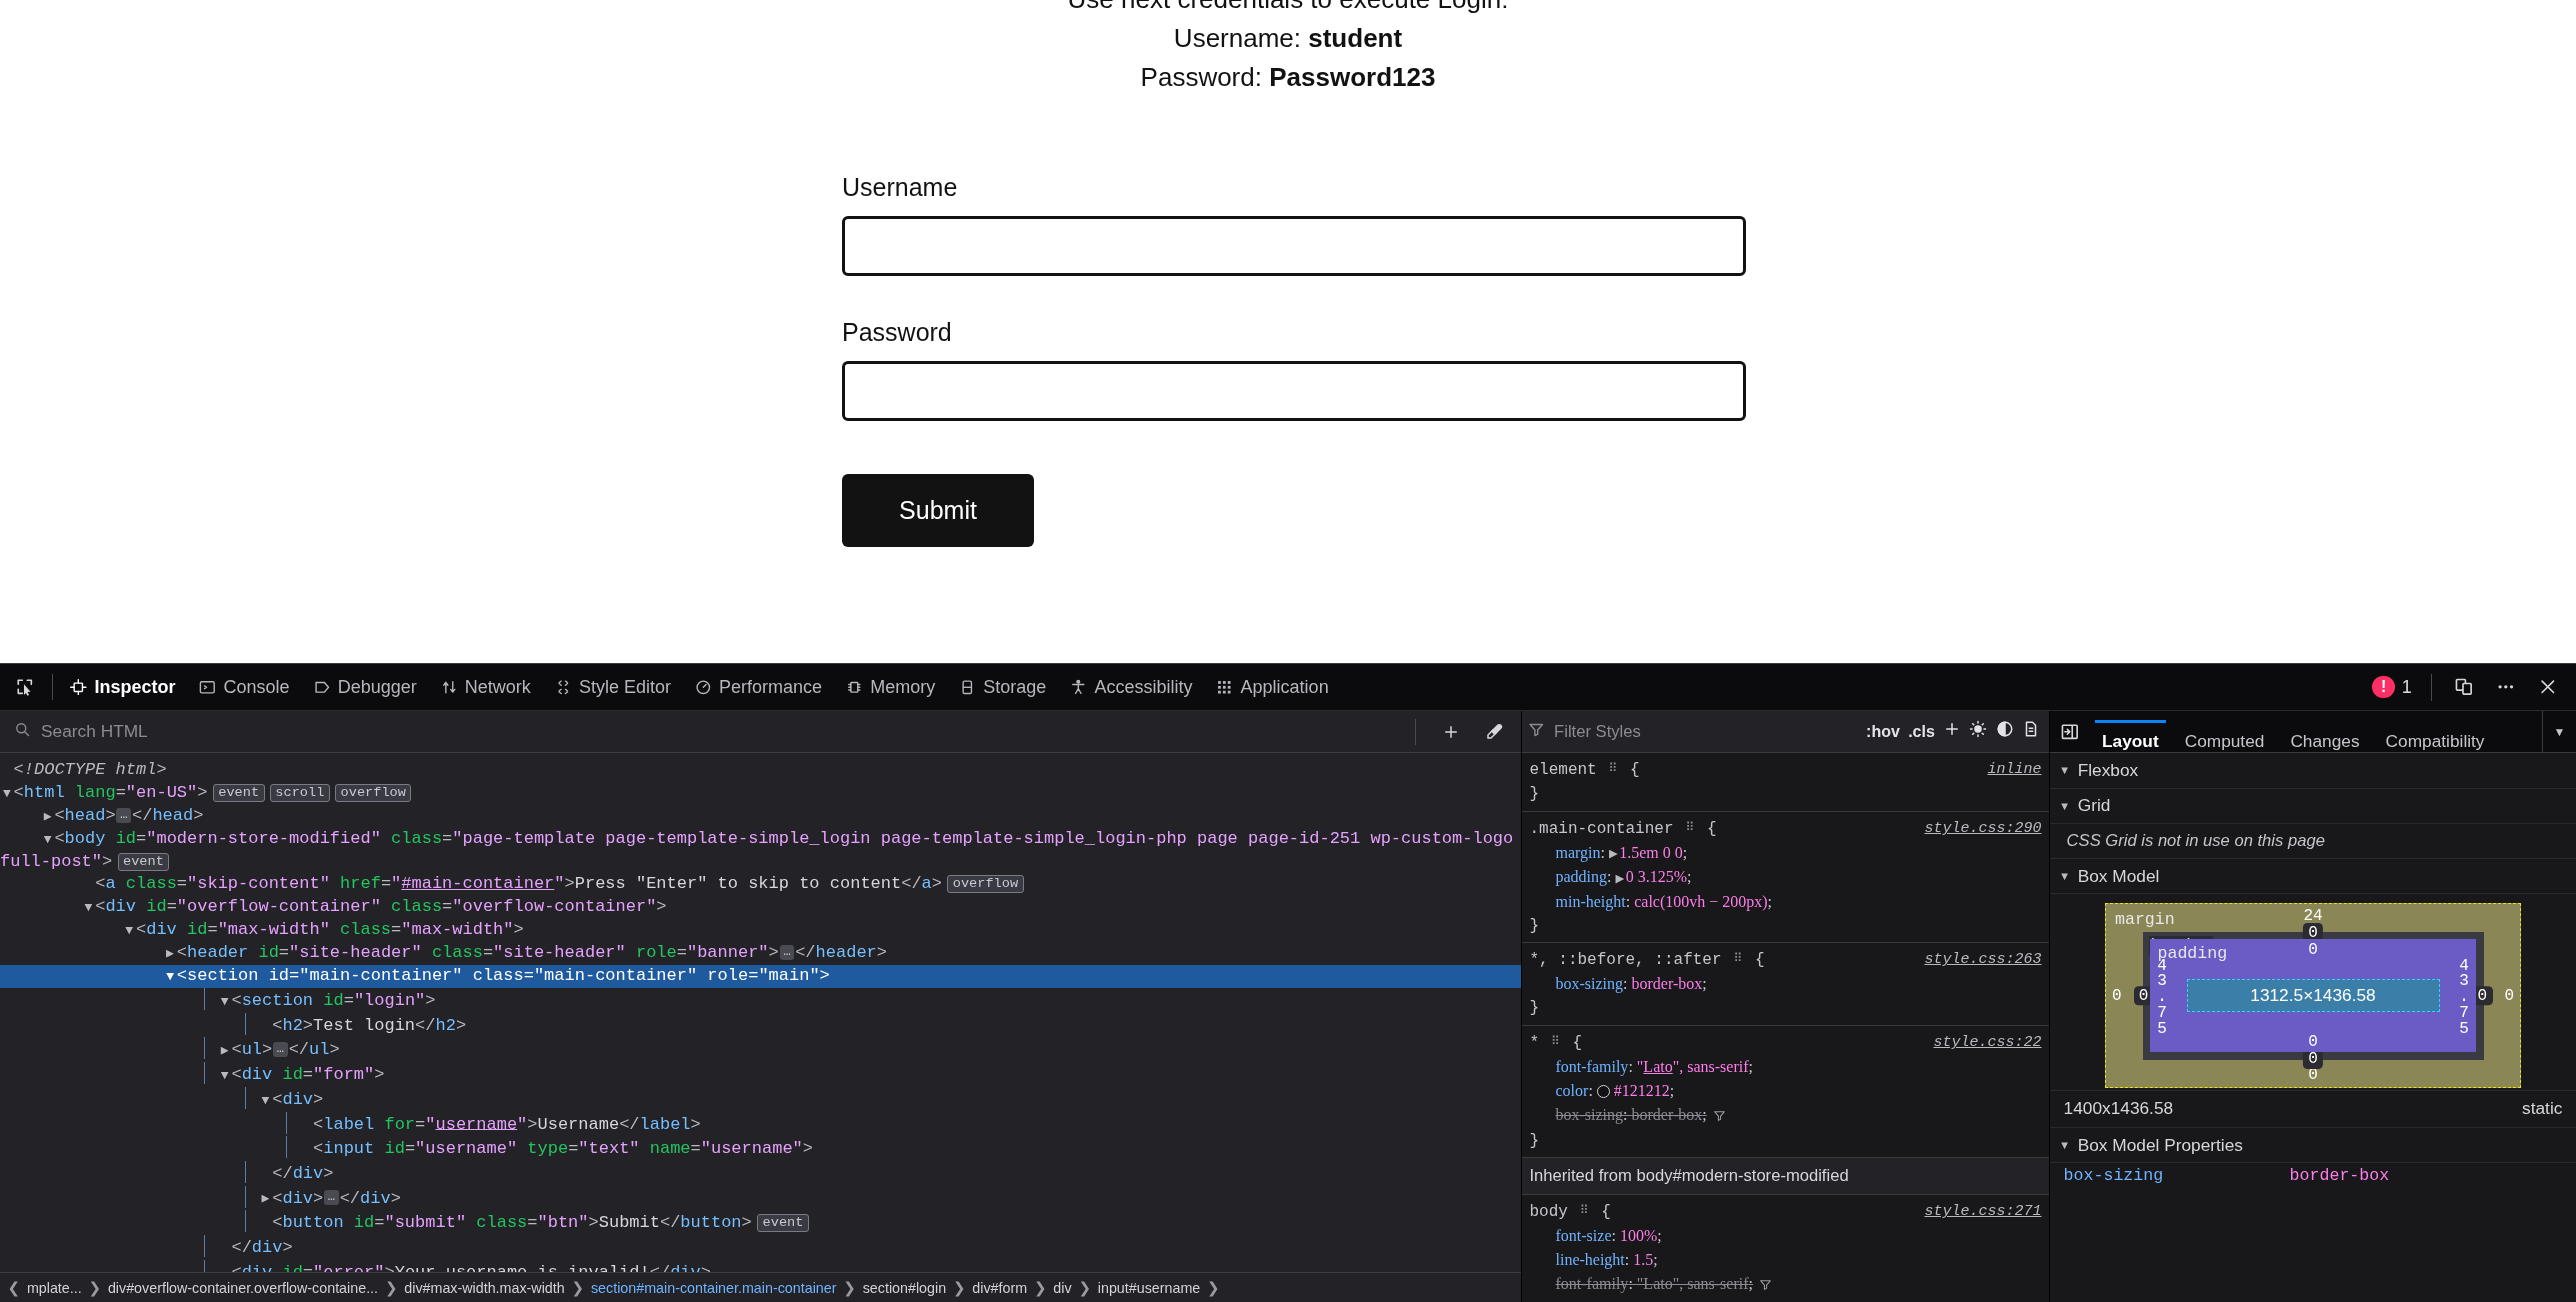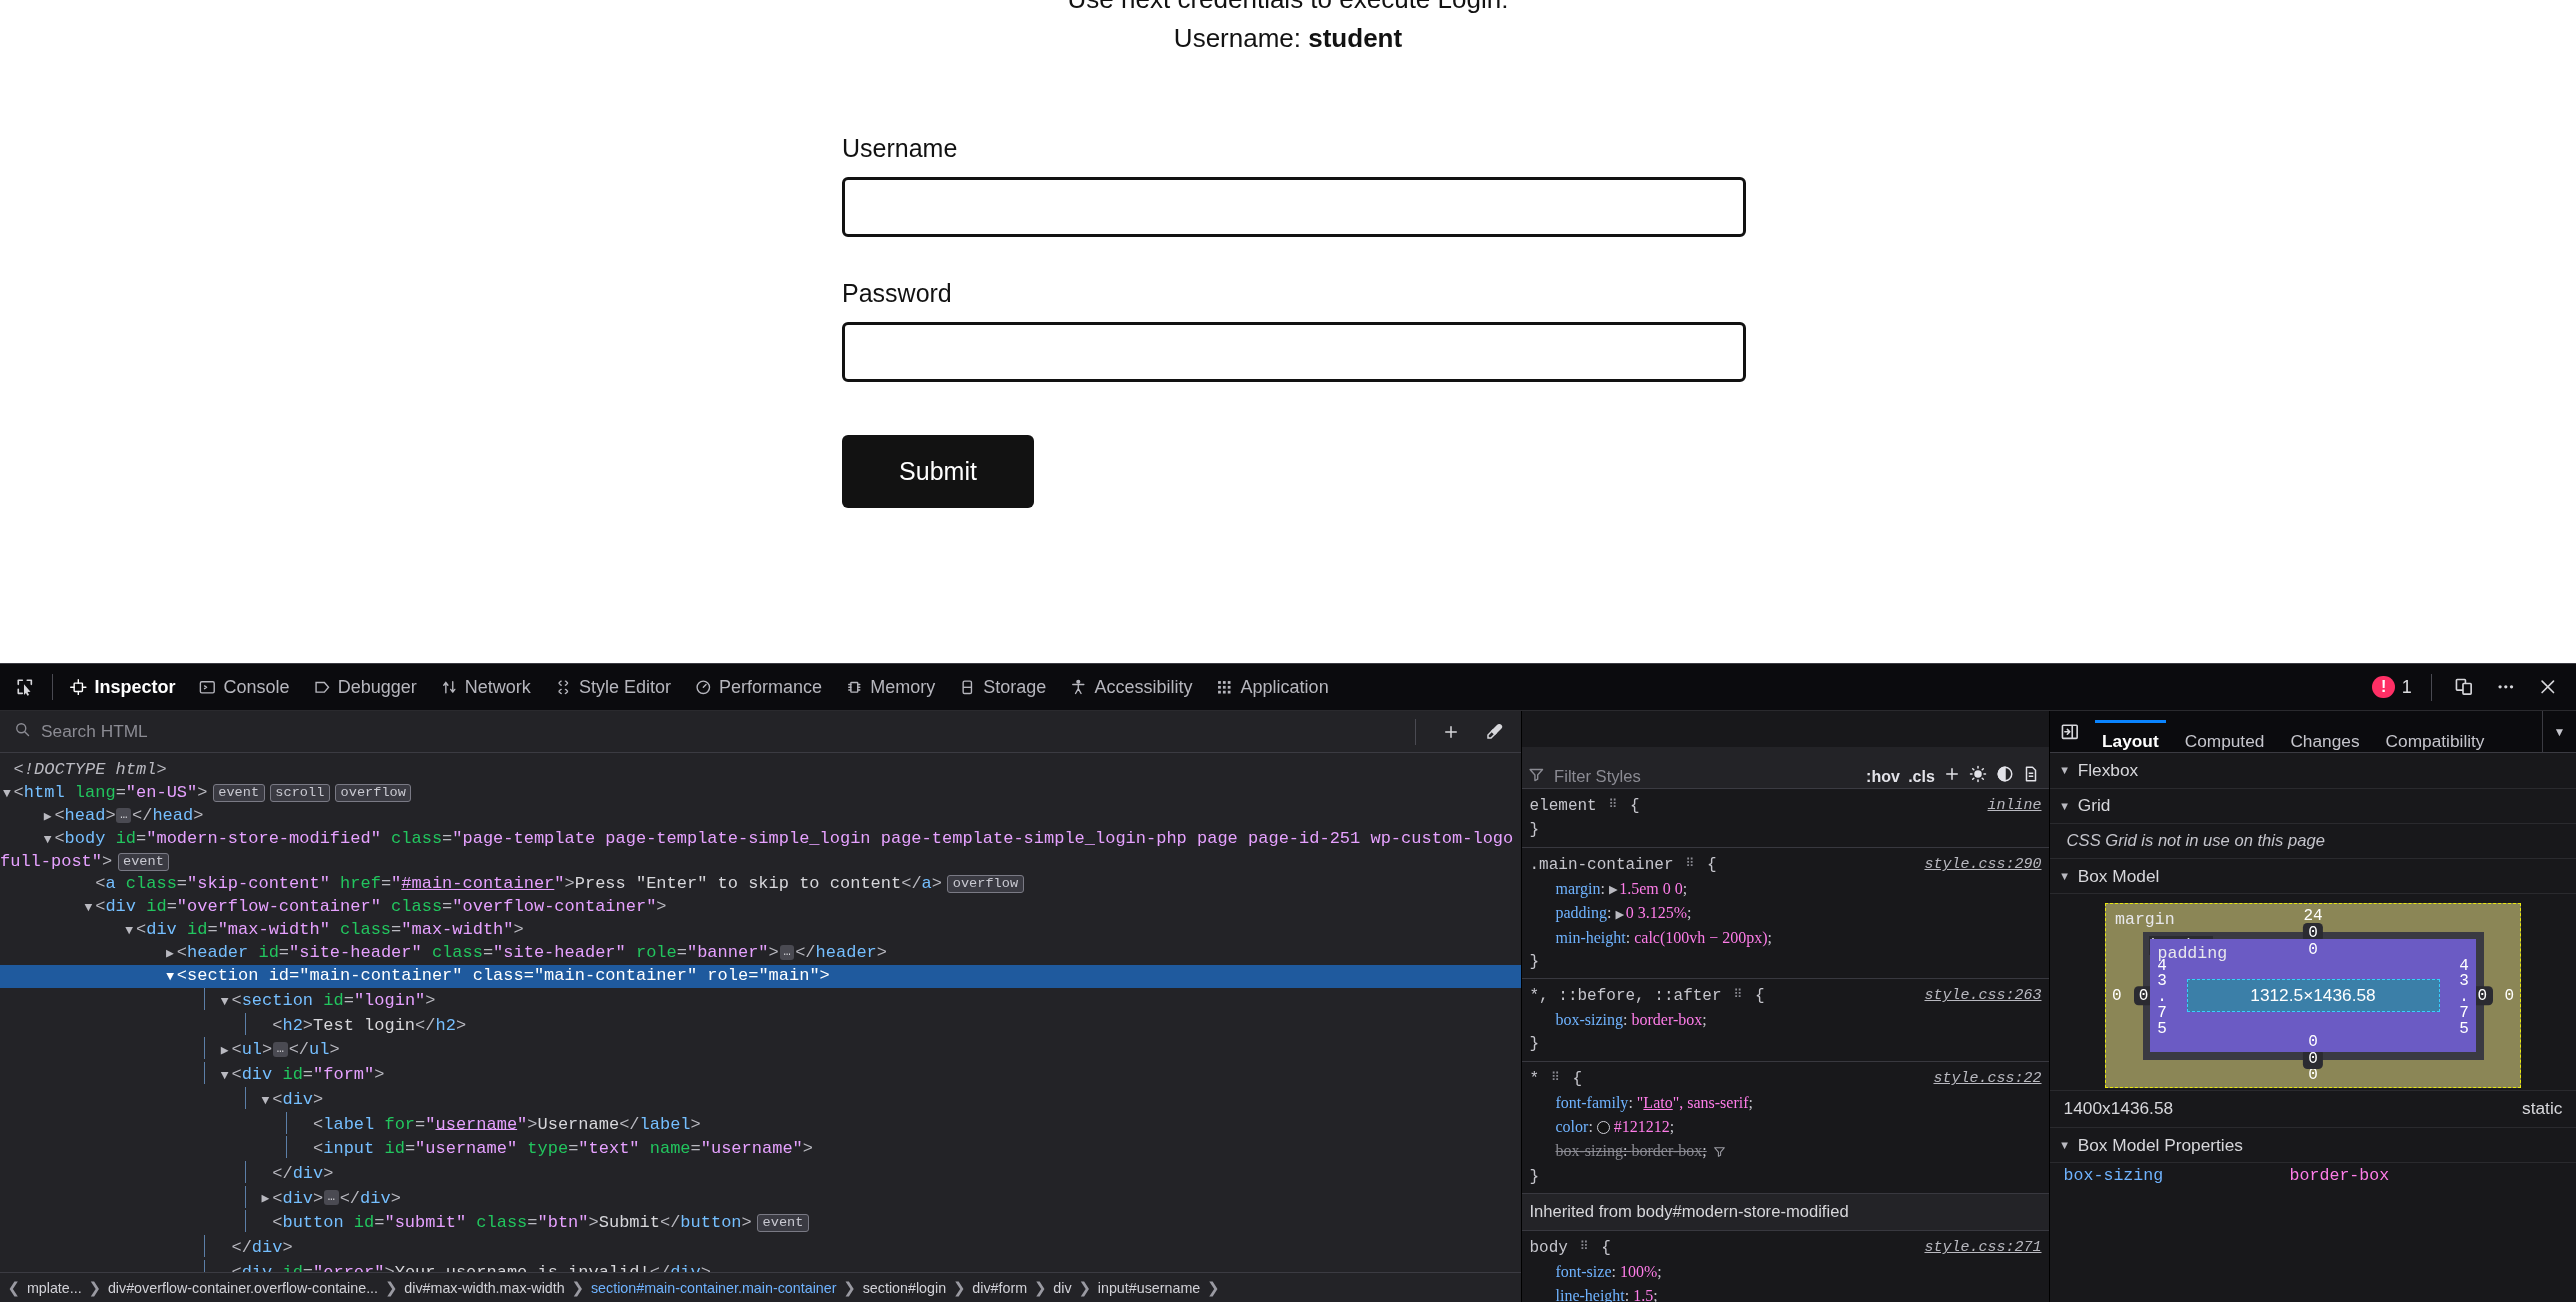--- a/index.html
+++ b/index.html
@@ -209,24 +209,23 @@
   .bc-item.active { color: #6fb3ff; }
 
   
   .rules-pane {
     width: 528px; display: flex; flex-direction: column;
     background: #18181b; border-right: 0.8px solid #000;
     min-width: 0;
   }
   .filter-row {
     height: 42px; flex: 0 0 42px;
-    display: flex; align-items: flex-end;
+    display: flex; align-items: center;
     background: #232327; border-bottom: 0.8px solid #3b3b42;
     padding: 0 6px;
-    margin-top: 36px;
   }
   .filter-input {
     flex: 1; background: transparent; border: none; outline: none;
     color: #d7d7db; font-size: 16.6px; margin-left: 7.5px;
     font-family: "Liberation Sans", sans-serif;
   }
   .filter-input::placeholder { color: #8b8b93; }
   .filter-tools { display: flex; align-items: center; gap: 8.3px; padding-right: 3px; }
   .pseudo-btn { color: #e2e2e8; font-size: 16px; font-weight: bold; cursor: pointer; }
 
@@ -374,20 +373,24 @@
 </head>
 <body>
 
 <div id="page">
   <div class="page-inner">
     <div class="cred-lines">
       <div class="cred-line first">Use next credentials to execute Login:</div>
       <div class="cred-line">
         <span>Username:</span>
         <b>student</b>
+      </div>
+      <div class="cred-line">
+        <span>Password:</span>
+        <b>Password123</b>
       </div>
     </div>
 
     <div class="form-wrap">
       <div class="field">
         <label class="field-label">Username</label>
         <input class="field-input" type="text" value="" style="">
       </div>
       <div class="gap"></div>
       <div class="field">

